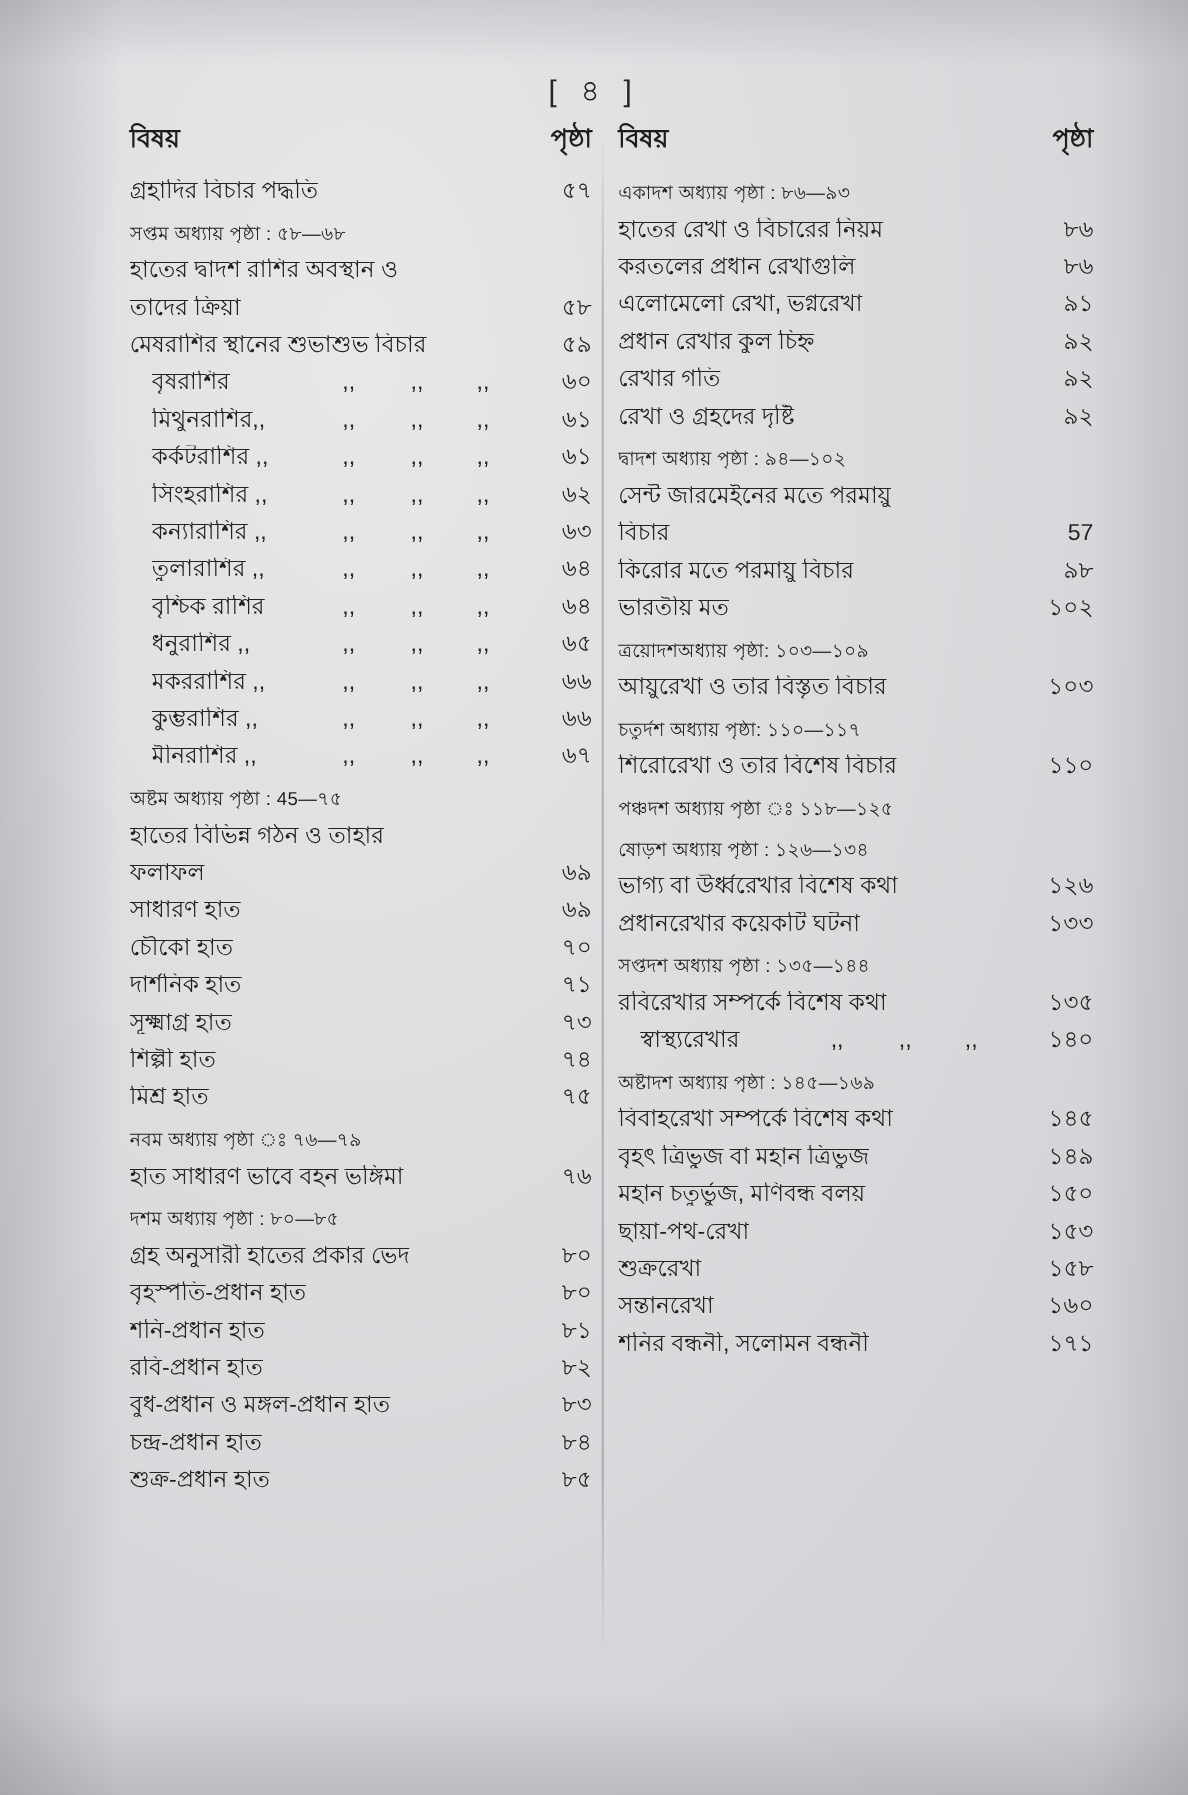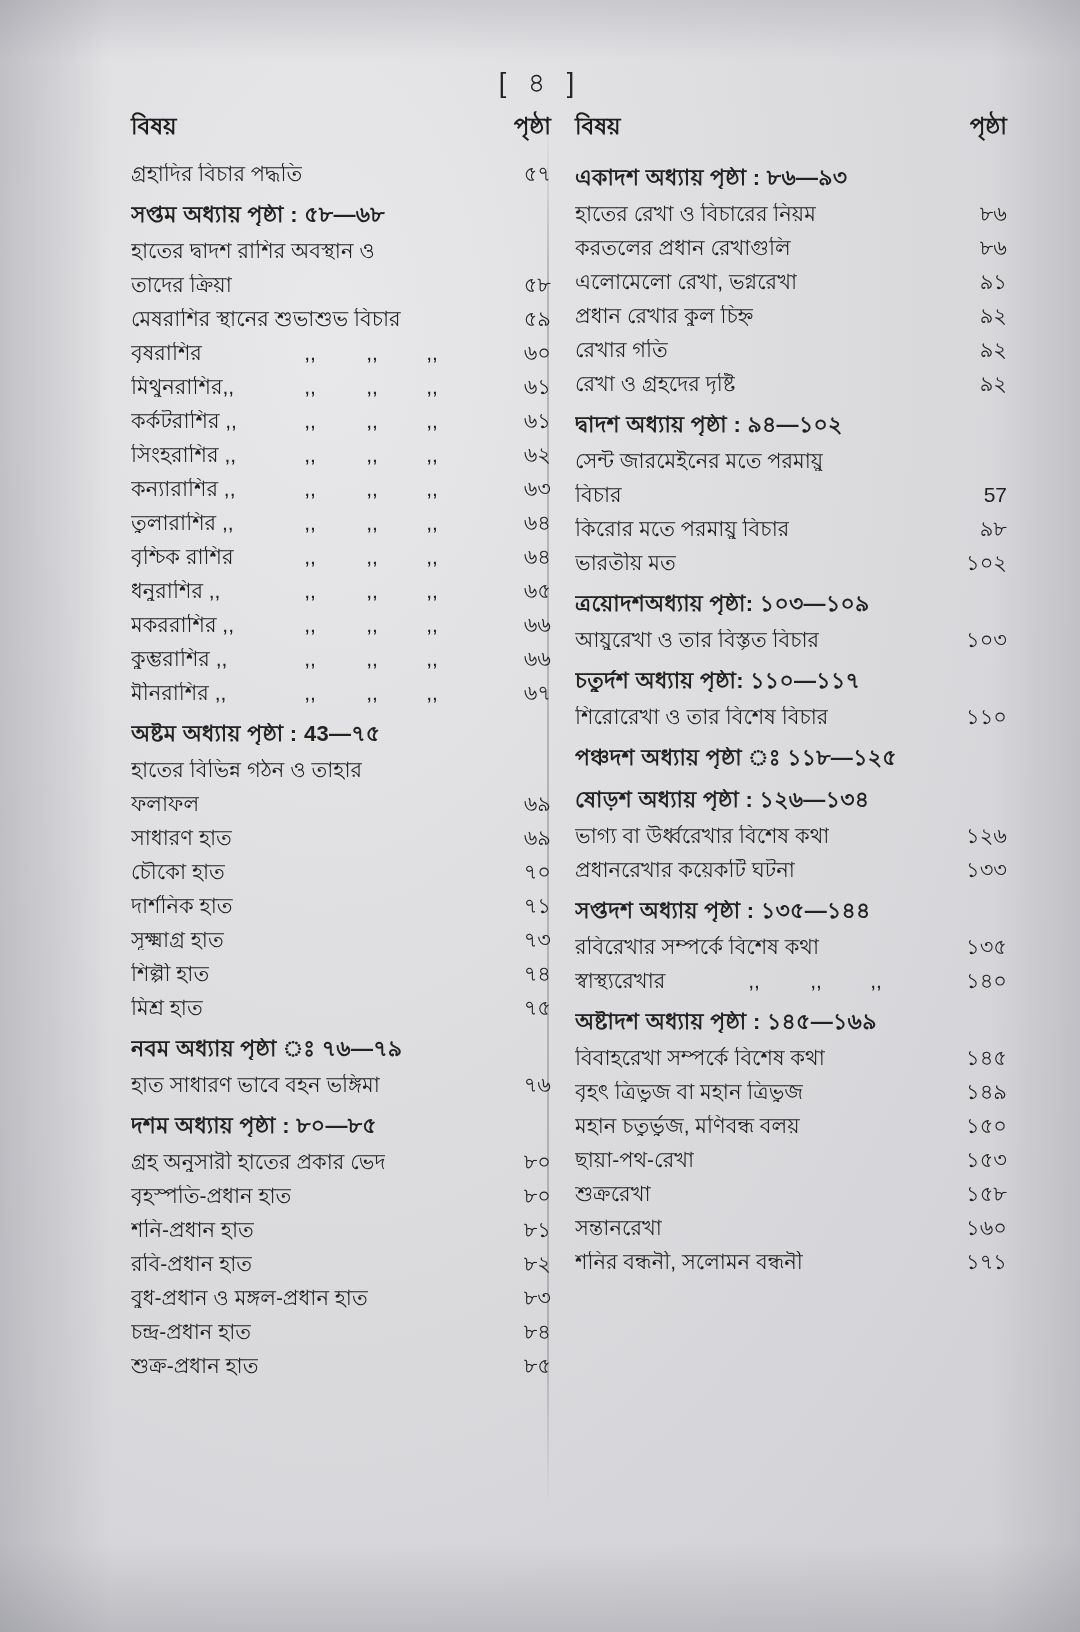--- a/index.html
+++ b/index.html
@@ -49,21 +49,20 @@
     color: #242424;
   }
 
   .columns {
     position: absolute;
     top: 108px;
     left: 118px;
     right: 60px;
     display: flex;
     gap: 24px;
-    justify-content: center;
   }
   .col {
     position: relative;
   }
   .col-left { width: 420px; }
   .col-right { width: 432px; }
 
   .divider {
     position: absolute;
     top: 118px;
@@ -100,35 +99,35 @@
     flex: 1 1 auto;
     min-width: 6px;
   }
   .entry .pg {
     flex: 0 0 auto;
     text-align: right;
     padding-left: 8px;
   }
 
   .entry.chapter {
-    font-weight: bold;
+    font-weight: normal;
     margin-top: 20px;
     margin-bottom: 14px;
-    font-size: 22px;
+    font-size: 17px;
   }
   .entry.chapter .txt { letter-spacing: 0.3px; }
   .d1, .d2, .d3 {
     display: inline-block;
     text-align: center;
   }
   .d1 { width: 62px; }
   .d2 { width: 62px; }
   .d3 { width: 58px; }
 
-  .entry.ditto-row .txt { width: 148px; }
+  .entry.ditto-row .txt { width: 148px; margin-left: 20px; }
   .entry.ditto-row .marks { display: flex; flex: 1 1 auto; }
 </style>
 </head>
 <body>
 
 <div class="page">
   <div class="paper-shade-left"></div>
   <div class="paper-shade-top"></div>
   <div class="paper-shade-bottom"></div>
   <div class="paper-shade-right"></div>
@@ -262,21 +261,21 @@
           <div class="entry ditto-row">
             <span class="txt">মীনরাশির ,,</span>
             <span class="marks">
               <span class="d1">,,</span>
               <span class="d2">,,</span>
               <span class="d3">,,</span>
             </span>
             <span class="pg">৬৭</span>
           </div>
           <div class="entry chapter">
-            <span class="txt">অষ্টম অধ্যায়   পৃষ্ঠা :    43—৭৫</span>
+            <span class="txt">অষ্টম অধ্যায়   পৃষ্ঠা :    45—৭৫</span>
             <span class="spacer"></span>
             <span class="pg"></span>
           </div>
           <div class="entry">
             <span class="txt">হাতের বিভিন্ন গঠন ও তাহার</span>
             <span class="spacer"></span>
             <span class="pg"></span>
           </div>
           <div class="entry">
             <span class="txt">ফলাফল</span>

